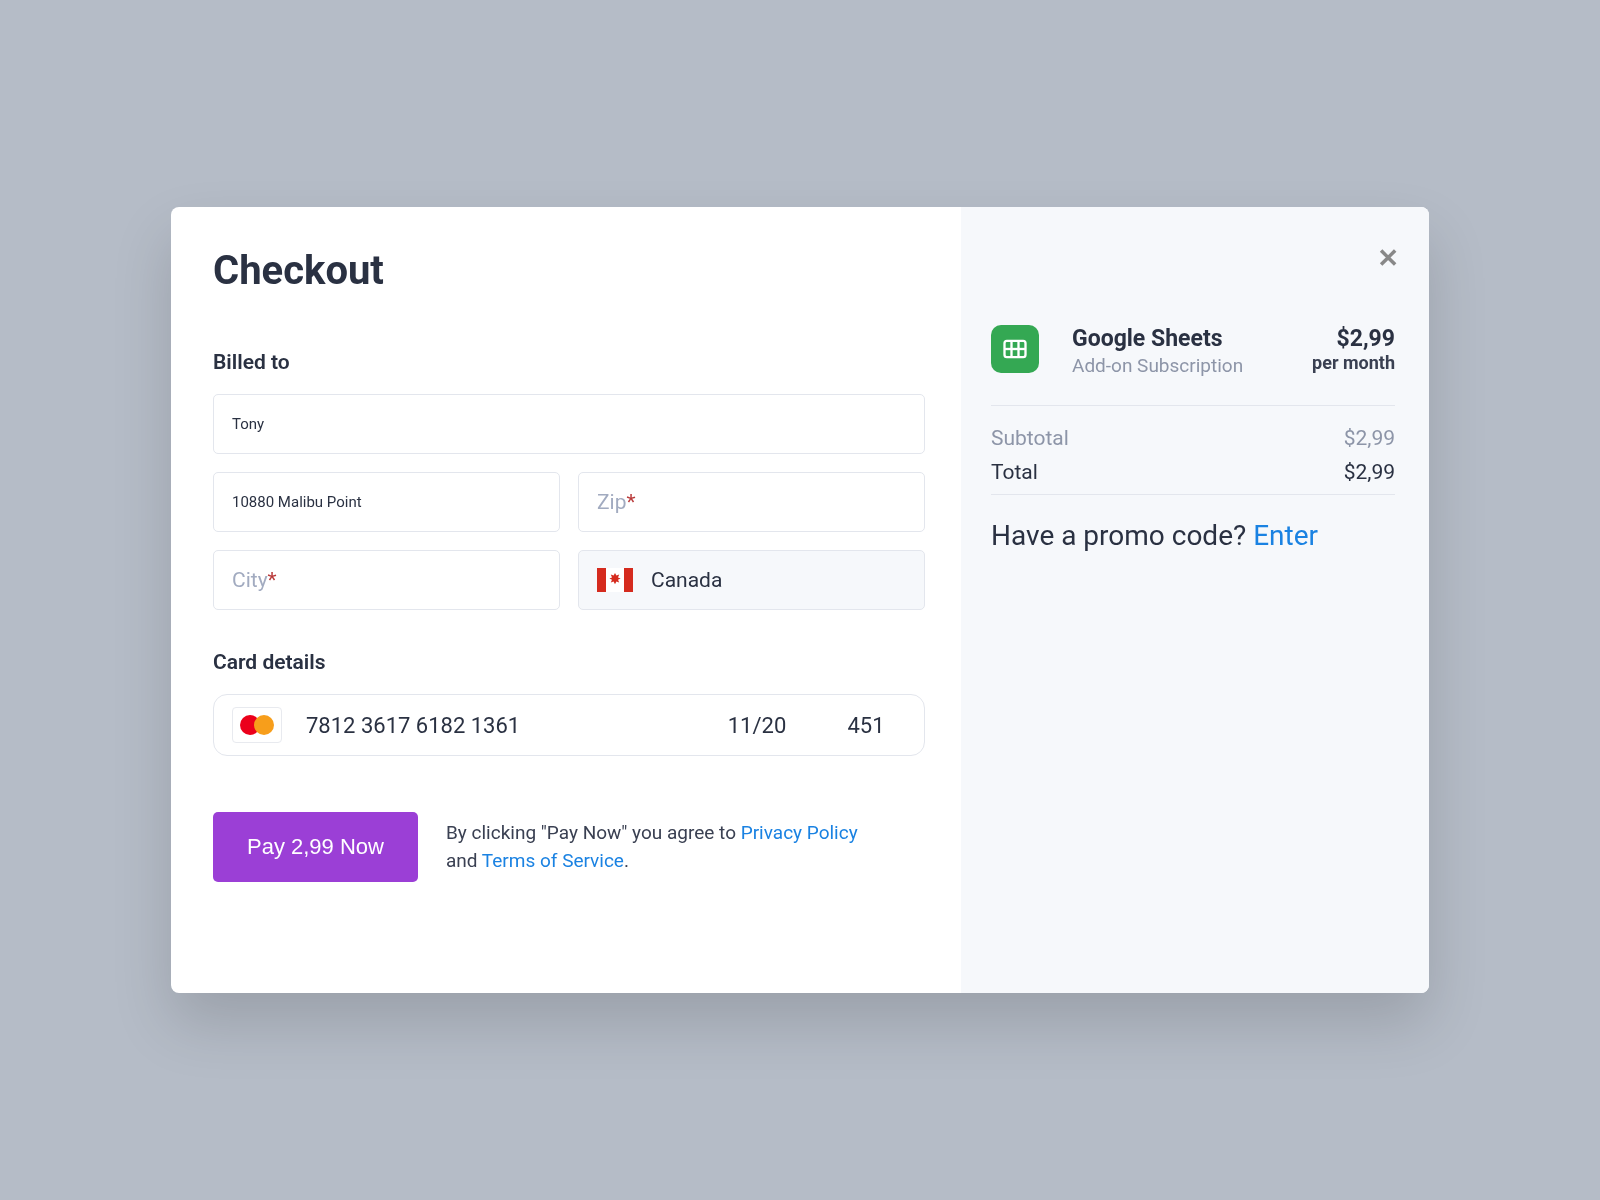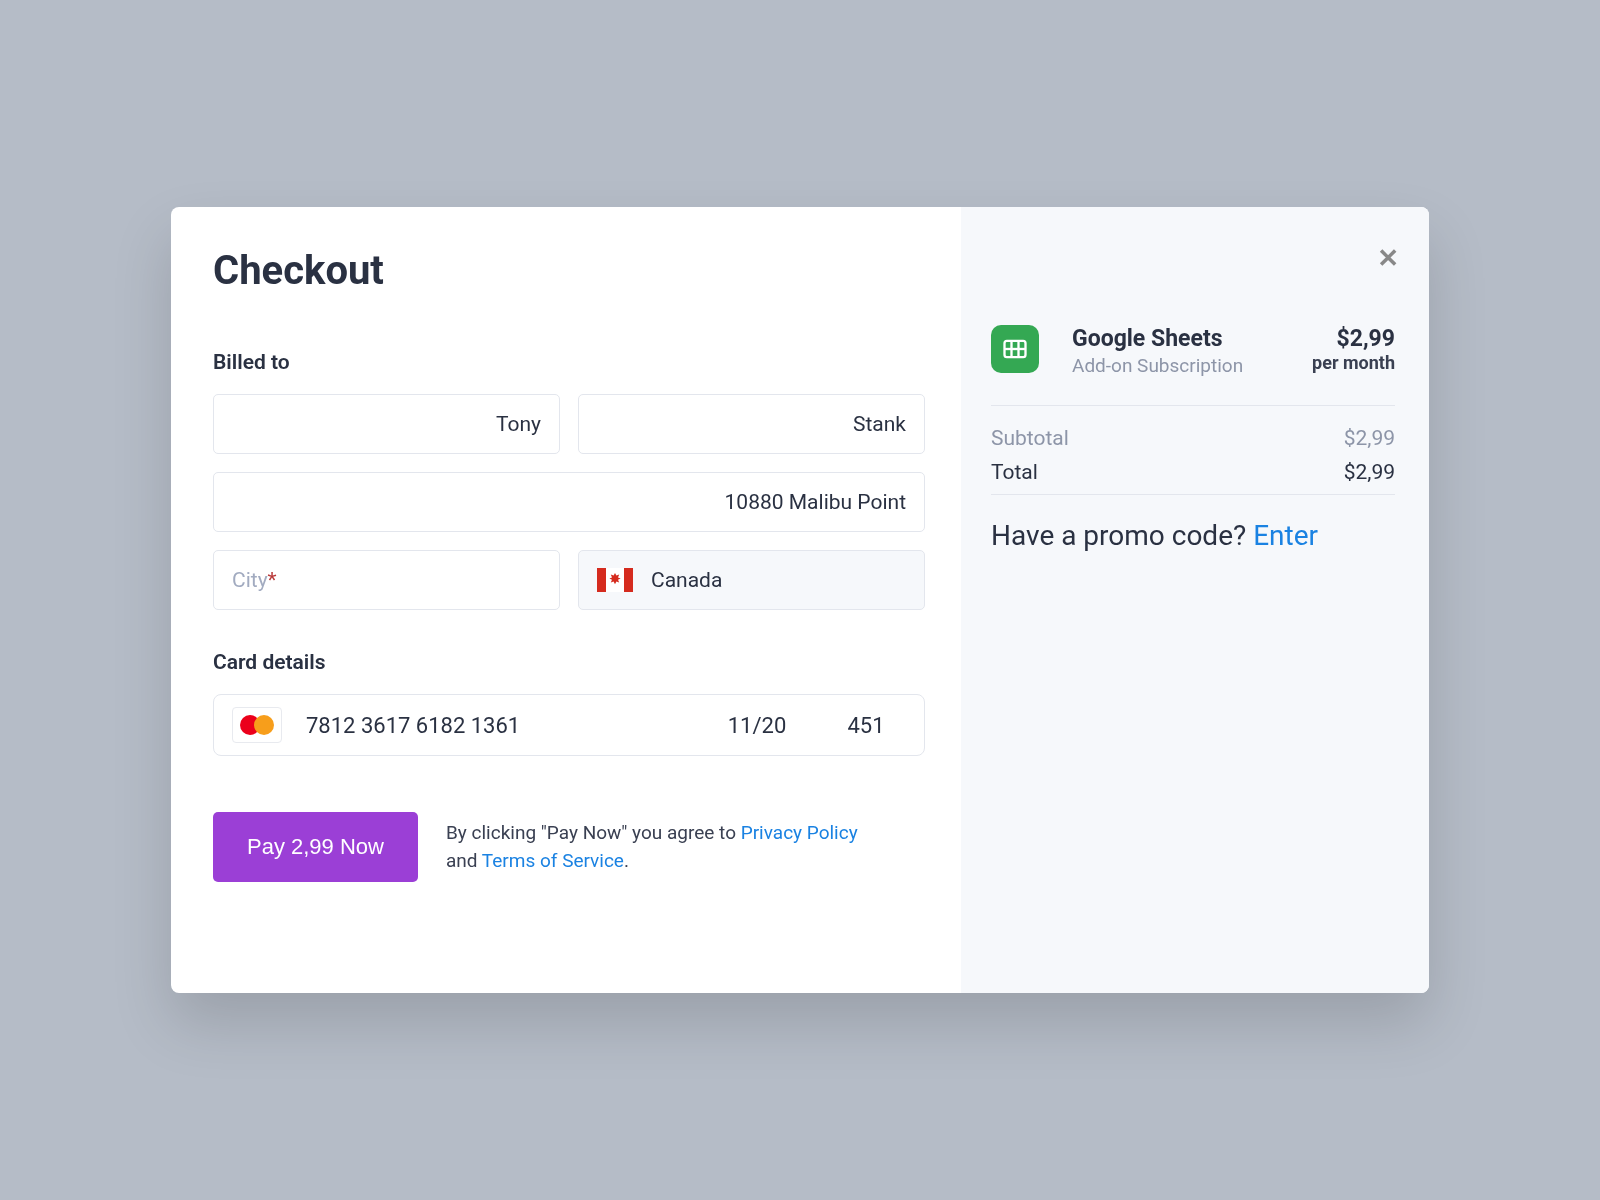--- a/index.html
+++ b/index.html
@@ -52,35 +52,34 @@
       padding: 0 18px;
       font-size: 21px;
       color: #2a3142;
       display: flex;
       align-items: center;
       background: #fff;
     }
     .field.select { background: #f6f8fb; }
     .field input {
       border: none; outline: none; width: 100%;
-      font-size: 21px; color: #2a3142;
+      font-size: 15px; color: #2a3142;
       background: transparent;
       font-family: inherit;
-      text-align: right;
     }
     .field input::placeholder { color: #a2abc0; }
     .req { color: #b93a3a; }
     .flag {
       width: 36px; height: 24px; margin-right: 18px;
       display: inline-flex;
     }
     .card-row {
       height: 62px;
       border: 1px solid #e3e6ed;
-      border-radius: 8px;
+      border-radius: 14px;
       display: flex;
       align-items: center;
       padding: 0 18px;
       gap: 24px;
       font-size: 22px;
       color: #2a3142;
       margin-bottom: 56px;
     }
     .mc-badge {
       width: 50px; height: 36px;
@@ -138,28 +137,28 @@
 <div class="modal">
   <div class="left">
     <h1 class="title">Checkout</h1>
 
     <div class="section-label">Billed to</div>
 
     <div class="row">
       <div class="field">
         <input value="Tony" style="">
       </div>
-      <div class="field">
-        <input value="Stank" style="">
-      </div>
     </div>
 
     <div class="row">
       <div class="field">
         <input value="10880 Malibu Point" style="">
+      </div>
+      <div class="field">
+        <span class="placeholder-text"><span>Zip</span><span class="req">*</span></span>
       </div>
     </div>
 
     <div class="row" style="margin-bottom:40px">
       <div class="field">
         <span class="placeholder-text"><span>City</span><span class="req">*</span></span>
       </div>
       <div class="field select">
         <span class="flag">
           <svg viewBox="0 0 36 24" width="36" height="24">

